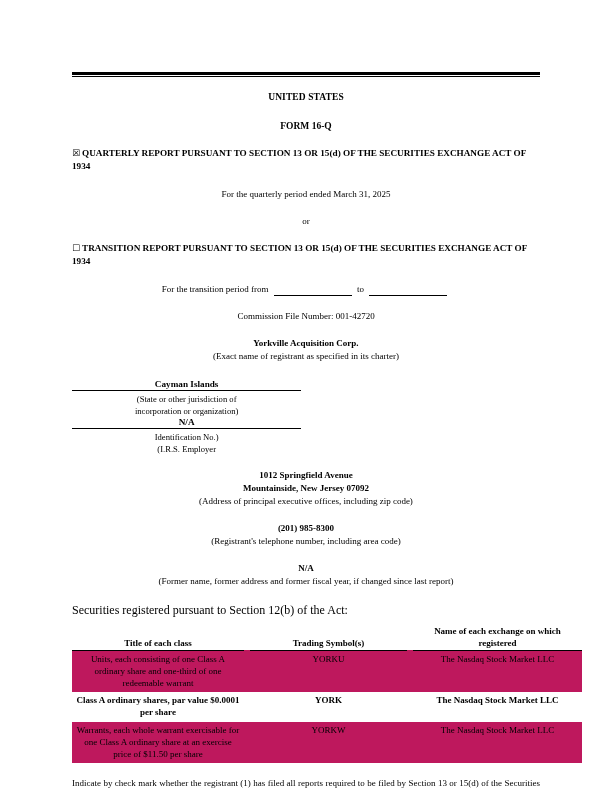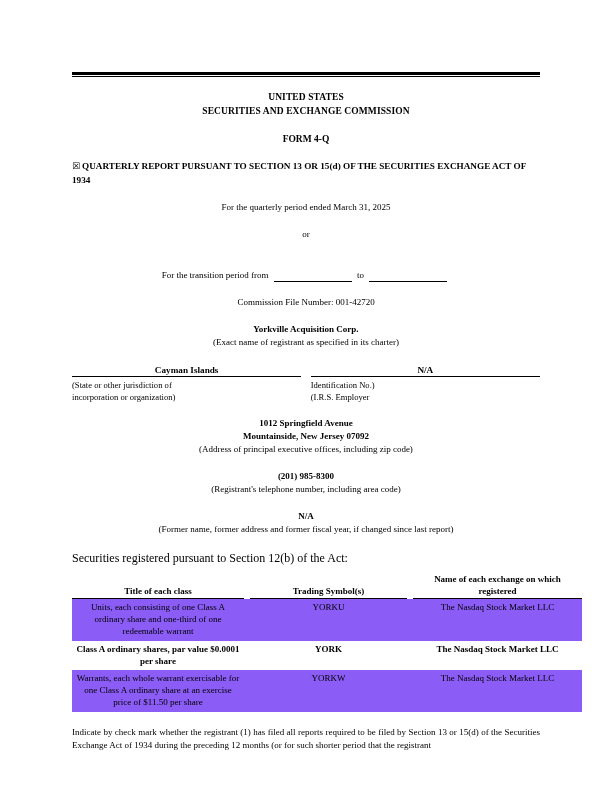--- a/index.html
+++ b/index.html
@@ -102,38 +102,39 @@
     vertical-align: bottom;
     margin: 0 3px;
   }
 
   
   .juris {
     display: flex;
     width: 100%;
     justify-content: space-between;
     margin-top: 4px;
+    flex-direction: column;
   }
   .juris-col {
     width: 49%;
   }
   .juris-val {
     font-size: 9.2px;
     font-weight: bold;
     text-align: center;
     padding-bottom: 1px;
   }
   .juris-rule {
     border-bottom: 1.6px solid #000;
     width: 100%;
     margin-bottom: 2px;
   }
   .juris-cap {
     font-size: 8.6px;
-    text-align: left;
+    text-align: center;
     line-height: 12px;
   }
 
   
   .sec-table {
     width: 100%;
     border-collapse: collapse;
     margin-top: 8px;
     table-layout: fixed;
   }
@@ -152,21 +153,21 @@
     width: 6px;
   }
   .sec-table td {
     font-size: 9px;
     text-align: center;
     vertical-align: top;
     padding: 2px 4px 3px 4px;
     line-height: 12.2px;
   }
   .sec-table td.gapcell { padding: 0; }
-  tr.shaded td { background: #8b5cf6; margin-left: 36px; }
+  tr.shaded td { background: #be185d; margin-left: 36px; }
   tr.plain td {
     background: #ffffff;
     font-weight: bold;
   }
   .col-title { width: 160px; }
   .col-sym { width: 145px; }
   .col-exch { width: 157px; }
 
   .footer-para {
     font-size: 9px;
@@ -181,43 +182,45 @@
 <div class="page">
   <div class="content">
 
     <div class="rule-double">
       <div class="thick"></div>
       <div class="gap"></div>
       <div class="thin"></div>
     </div>
 
     <div class="t-head">UNITED STATES</div>
-    <div class="t-head">SECURITIES AND EXCHANGE COMMISSION</div>
 
     <div class="spacer-16"></div>
 
-    <div class="t-form">FORM 4-Q</div>
+    <div class="t-form">FORM 16-Q</div>
 
     <div class="spacer-16"></div>
 
 
     <div class="t-checkline">
       <span class="checkbox">☒</span><span>QUARTERLY REPORT PURSUANT TO SECTION 13 OR 15(d) OF THE SECURITIES EXCHANGE ACT OF 1934</span>
     </div>
 
     <div class="spacer-14"></div>
 
     <div class="t-body">For the quarterly period ended March 31, 2025</div>
 
     <div class="spacer-14"></div>
 
     <div class="t-body">or</div>
 
     <div class="spacer-14"></div>
 
+    <div class="t-checkline">
+      <span class="checkbox">☐</span><span>TRANSITION REPORT PURSUANT TO SECTION 13 OR 15(d) OF THE SECURITIES EXCHANGE ACT OF 1934</span>
+    </div>
 
     <div class="spacer-14"></div>
 
     <div class="t-body">
       <span>For the transition period from</span>
       <span class="blank-line"></span>
       <span>to</span>
       <span class="blank-line"></span>
     </div>
 

